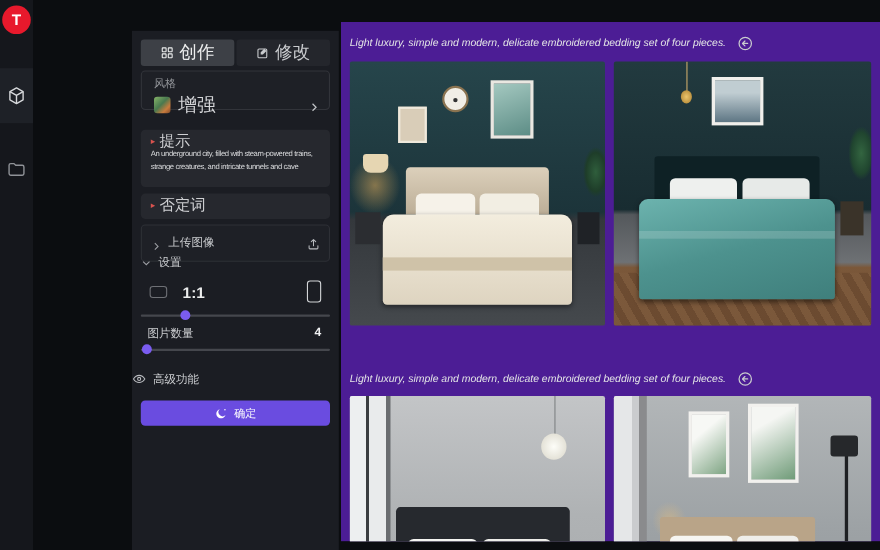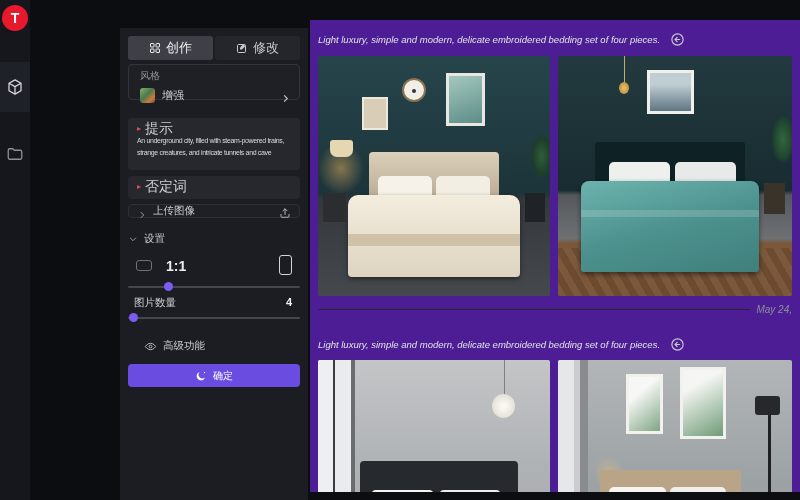--- a/index.html
+++ b/index.html
@@ -14,64 +14,64 @@
           background:#e8192c; color:#fff; font-weight:bold; font-size:14px;
           display:flex; align-items:center; justify-content:center; }
   .rail-ic { position:absolute; left:6px; width:18px; height:18px; color:#d6d8db; }
   .rail-ic.dim { color:#8f9297; }
   .rail-ic svg { width:100%; height:100%; }
 
   
   .panel { position:absolute; left:120px; top:28px; width:188px; height:472px; background:#1b1d23; }
   .tabs { position:absolute; left:8px; top:8px; width:172px; height:24px; display:flex; gap:2px; }
   .tab { flex:1; display:flex; align-items:center; justify-content:center; gap:5px;
-         font-size:13px; color:#c9cbce; background:#24262c; border-radius:3px; cursor:pointer; }
+         font-size:16px; color:#c9cbce; background:#24262c; border-radius:3px; cursor:pointer; }
   .tab.active { background:#3d4046; color:#eceded; }
   .tab svg { width:12px; height:12px; }
 
   .box { position:absolute; left:8px; width:172px; border-radius:4px; }
   .style-box { top:36px; height:36px; border:1px solid #32343a; background:#1e2026; }
   .style-label { position:absolute; left:11px; top:4px; font-size:10px; color:#94969b; }
   .style-row { position:absolute; left:11px; top:20px; right:8px; height:20px;
                display:flex; align-items:center; gap:7px; }
   .style-thumb { width:15px; height:15px; border-radius:3px;
                  background:linear-gradient(135deg,#86b468 0%,#49794f 45%,#c97b3d 75%,#7e4a2a 100%); }
-  .style-value { font-size:11px; color:#d6d7da; flex:1; }
+  .style-value { font-size:17px; color:#d6d7da; flex:1; }
   .chev { width:11px; height:11px; color:#c3c5c9; }
   .chev svg { width:100%; height:100%; }
 
   .prompt-box { top:90px; height:52px; background:#26282e; padding:5px 4px 4px 9px; }
   .req-row { display:flex; align-items:center; gap:4px; height:12px; }
   .req-mark { color:#d9534f; font-size:8px; line-height:1; }
   .req-label { font-size:14px; color:#cfd0d3; }
   .p-line { font-size:7px; letter-spacing:-0.35px; line-height:12px; color:#dadbdd;
             white-space:nowrap; overflow:hidden; }
   .neg-box { top:148px; height:23px; background:#26282e; padding:5px 9px; }
-  .upload-box { top:176px; height:14px; border:1px solid #2e3036; background:#1e2026;
+  .upload-box { top:176px; height:34px; border:1px solid #2e3036; background:#1e2026;
                 display:flex; align-items:center; padding:0 8px; gap:6px; }
   .upload-label { font-size:10.5px; color:#c9cbce; flex:1; }
   .mini-ic { width:12px; height:12px; color:#b9bbbf; }
   .mini-ic svg { width:100%; height:100%; }
 
   .set-head { position:absolute; left:8px; top:204px; width:172px; height:14px;
               display:flex; align-items:center; gap:6px; font-size:10.5px; color:#cbcdd0; }
   .ratio-row { position:absolute; left:8px; top:224px; width:172px; height:28px; }
   .rect-ic { position:absolute; border-radius:3px; }
   .rect-land { left:8px; top:8px; width:16px; height:11px; border:1.6px solid #6e7075; }
   .rect-port { right:8px; top:3px; width:13px; height:20px; border:1.6px solid #d3d5d8; }
   .ratio-val { position:absolute; left:38px; top:6px; font-size:14px; font-weight:bold; color:#eceded; }
   .slider { position:absolute; left:8px; width:172px; height:9px; cursor:pointer; }
   .sl1 { top:254px; } .sl2 { top:285px; }
   .track { position:absolute; left:0; right:0; top:4px; height:2px; background:#45474d; border-radius:1px; }
   .dot { position:absolute; top:0; width:9px; height:9px; border-radius:50%; background:#7a5cf0; }
   .count-row { position:absolute; left:6px; top:268px; width:172px; height:14px; }
   .count-label { position:absolute; left:8px; top:0; font-size:10.5px; color:#cbcdd0; }
   .count-val { position:absolute; right:6px; top:0; font-size:11px; font-weight:bold; color:#f0f1f2; }
-  .adv-row { position:absolute; left:24px; top:310px; width:172px; height:16px;
-             display:flex; align-items:center; gap:6px; font-size:10.5px; color:#cbcdd0; cursor:pointer; }
+  .adv-row { position:absolute; left:0; top:310px; width:172px; height:16px;
+             display:flex; align-items:flex-start; gap:6px; font-size:10.5px; color:#cbcdd0; cursor:pointer; }
   .adv-row svg { width:13px; height:13px; color:#b9bbbf; }
   .confirm { position:absolute; left:8px; top:336px; width:172px; height:23px; border:none;
              border-radius:4px; background:#6a4ce0; color:#fff; font-size:10px;
              display:flex; align-items:center; justify-content:center; gap:6px; cursor:pointer; }
   .confirm svg { width:12px; height:12px; }
 
   
   .content { position:absolute; left:310px; top:20px; width:490px; height:472px;
              background:#4c1d95; overflow:hidden;font-style:italic; }
   .g-head { position:absolute; left:8px; right:4px; height:18px;
@@ -330,24 +330,20 @@
         <div class="i2-plant"></div>
         <div class="i2-head"></div>
         <div class="i2-pila"></div>
         <div class="i2-pilb"></div>
         <div class="i2-duvet"></div>
         <div class="i2-fold"></div>
         <div class="i2-table"></div>
       </div>
     </div>
 
-    <div class="daterow">
-      <div class="dateline"></div>
-      <span class="date">May 24,</span>
-    </div>
 
     <div class="g-head" style="top:315px">
       <span class="g-prompt">Light luxury, simple and modern, delicate embroidered bedding set of four pieces.</span>
       <div class="reuse">
         <svg viewBox="0 0 24 24" fill="none" stroke="currentColor" stroke-width="1.8" stroke-linecap="round" stroke-linejoin="round">
           <circle cx="12" cy="12" r="9"></circle>
             <path d="M15.5 12h-7M11.5 8.5L8 12l3.5 3.5"></path>
         </svg>
       </div>
     </div>

